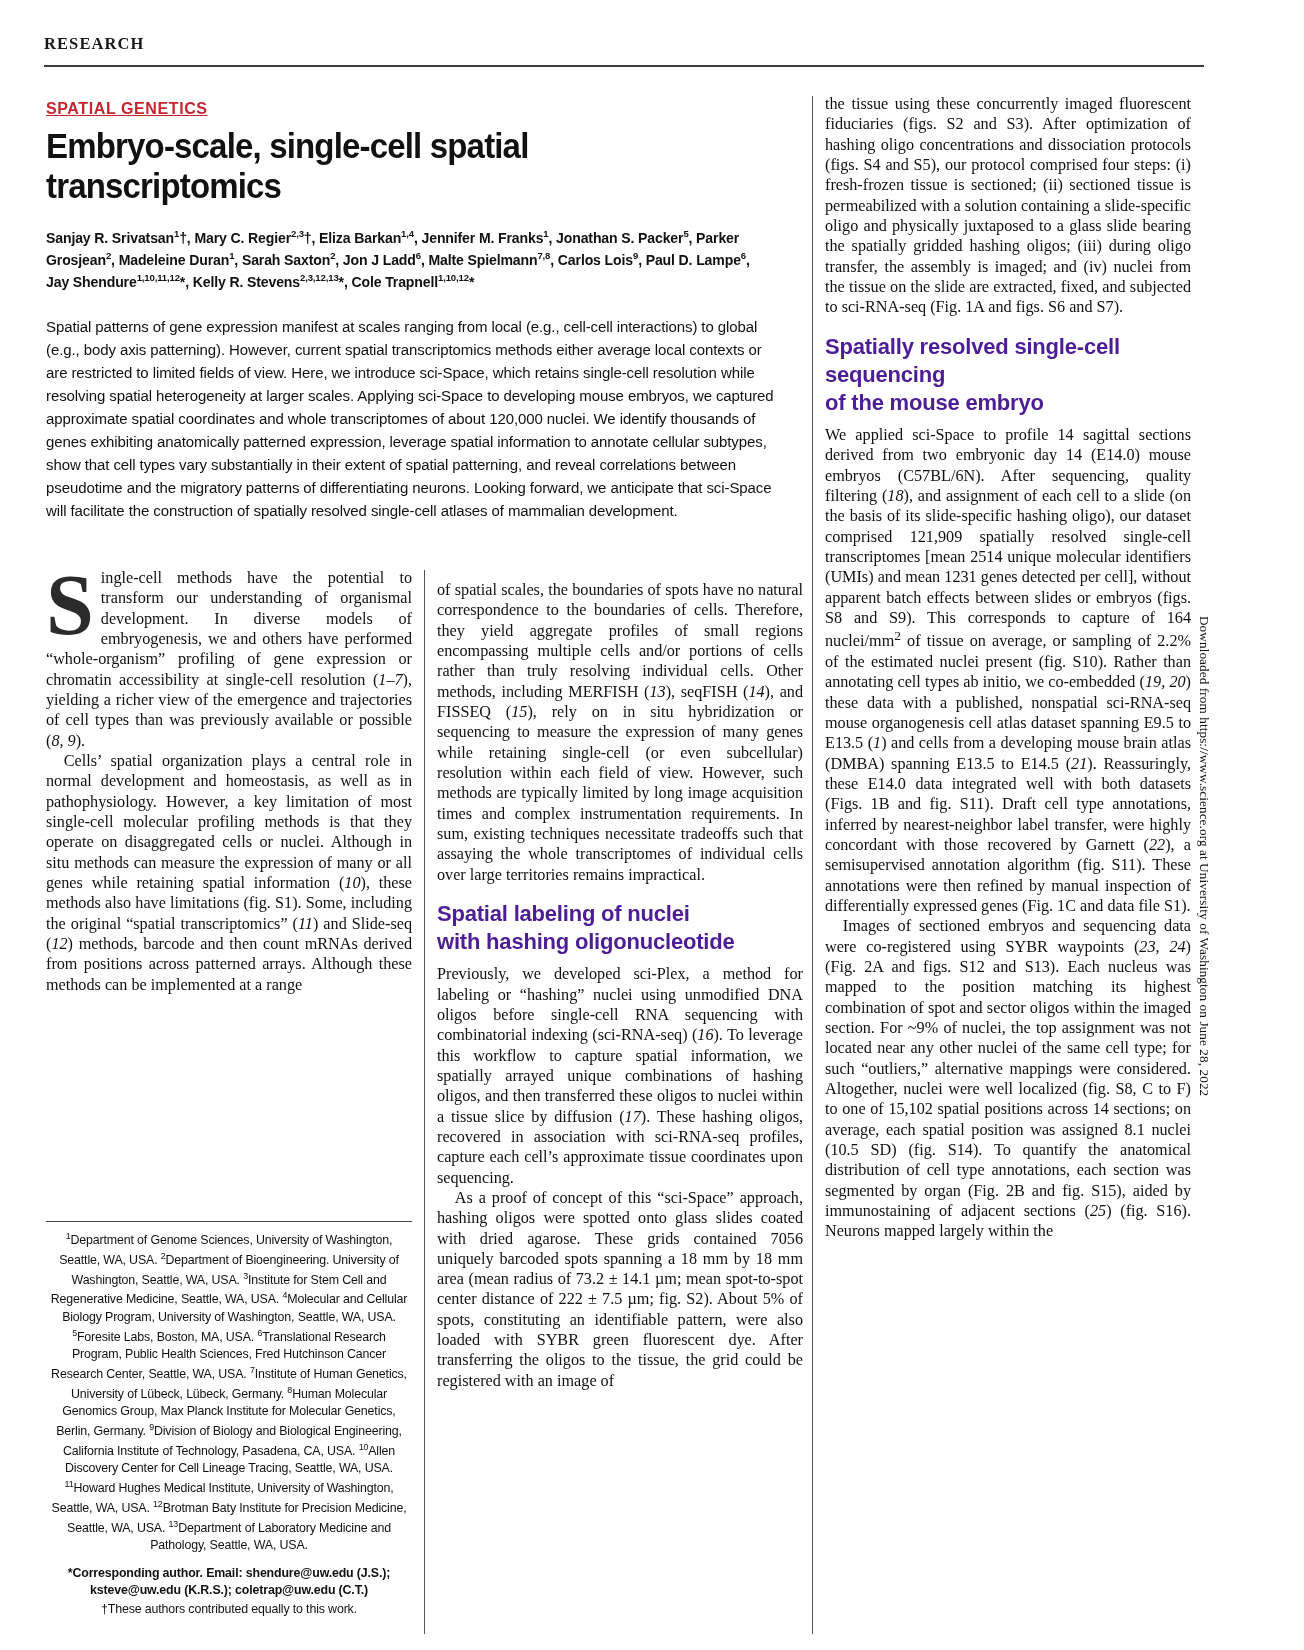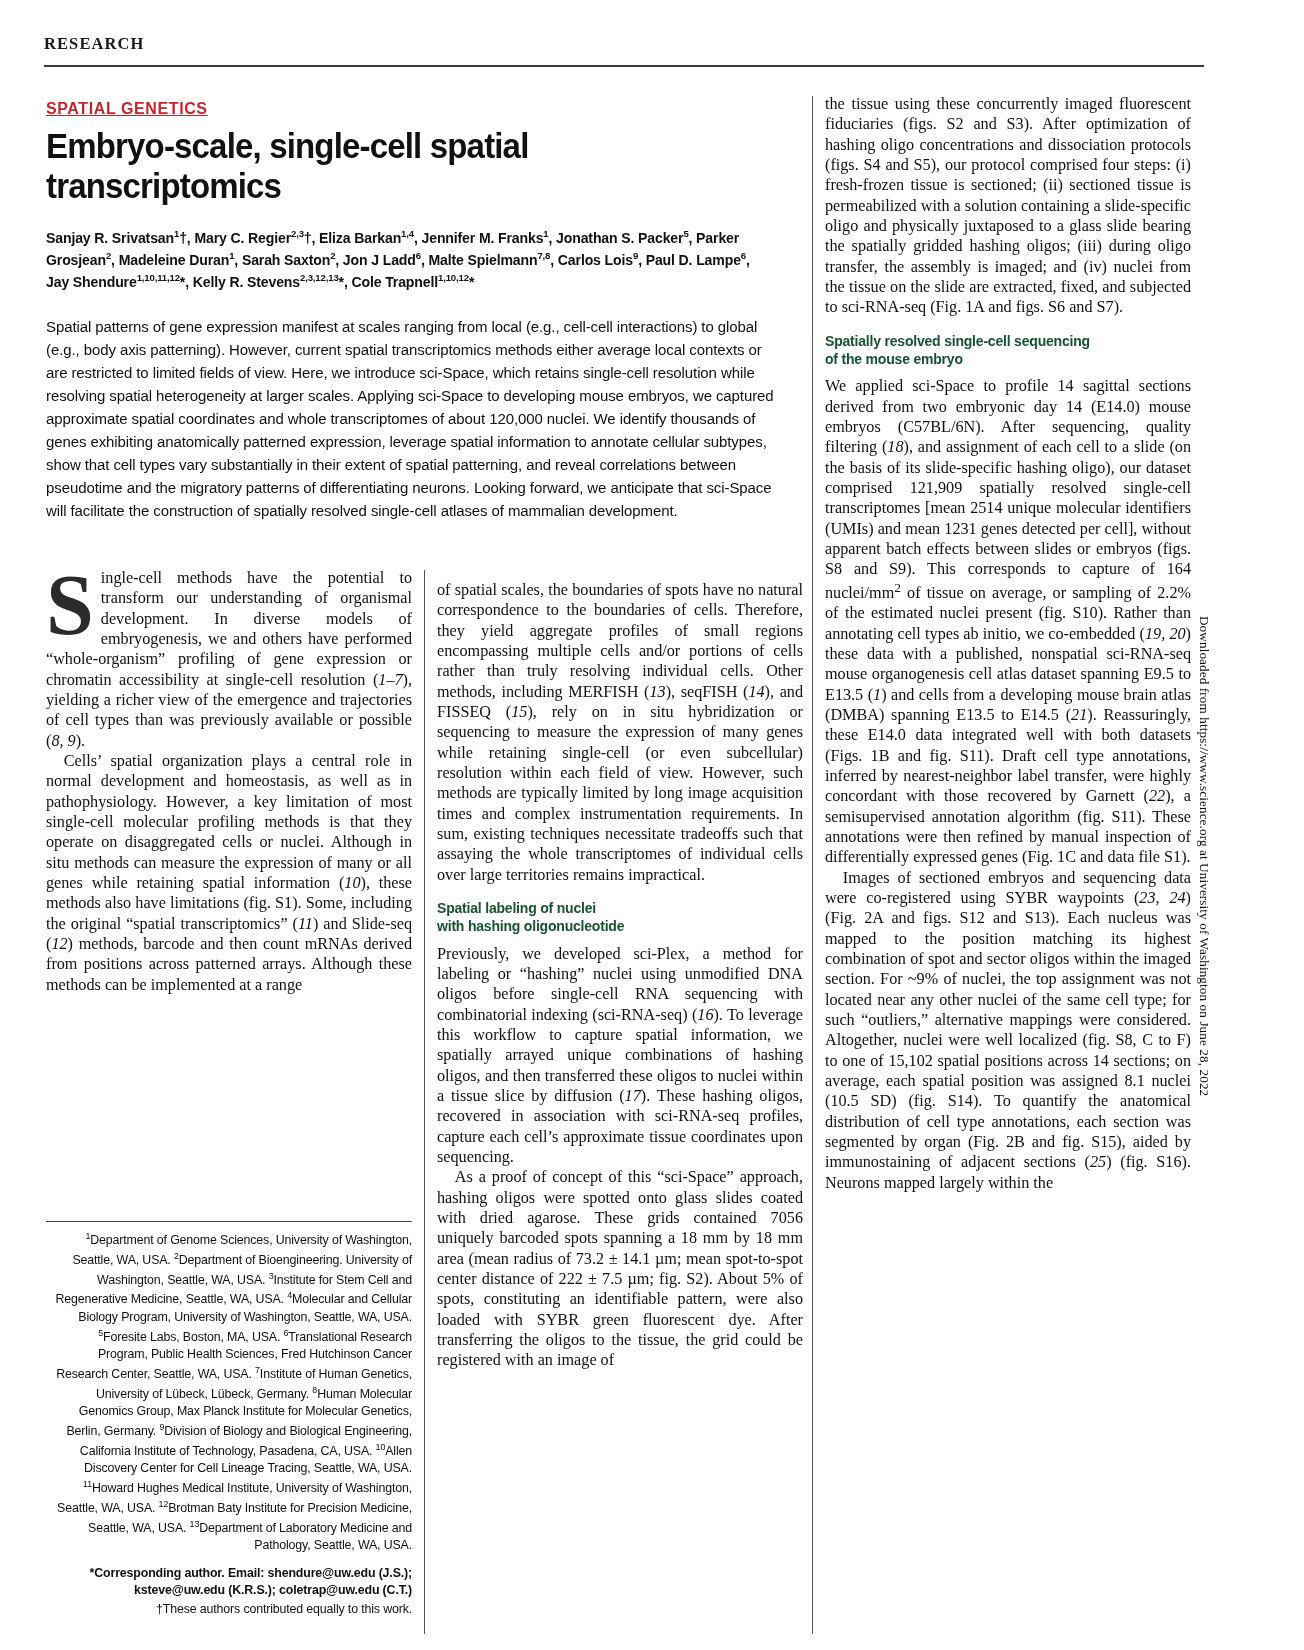--- a/index.html
+++ b/index.html
@@ -129,23 +129,23 @@
     font-size: 86px;
     line-height: 0.76;
     margin: 5px 7px 0 0;
     color: #2b2b2b;
   }
 
   
   .sec-head {
     font-family: "Liberation Sans", sans-serif;
     font-weight: bold;
-    font-size: 14px;
+    font-size: 22px;
     line-height: 1.28;
-    color: #14532d;
+    color: #4c1d95;
     text-align: left;
     text-indent: 0;
     margin: 15px 0 8px 0;
     letter-spacing: -0.2px;
   }
 
   
   .affil-rule {
     position: absolute;
     left: 46px;
@@ -156,21 +156,21 @@
   }
   .affiliations {
     position: absolute;
     left: 46px;
     top: 1222px;
     width: 366px;
     font-family: "Liberation Sans", sans-serif;
     font-size: 12.4px;
     line-height: 1.42;
     color: #111111;
-    text-align: right;
+    text-align: center;
     letter-spacing: -0.15px;
   }
   .affiliations sup { font-size: 0.72em; vertical-align: super; }
   .affiliations .corresp { font-weight: bold; display: block; margin-top: 10px; }
   .affiliations .equal { display: block; margin-top: 1px; }
 
   
   .download-note {
     position: absolute;
     left: 1212px;

